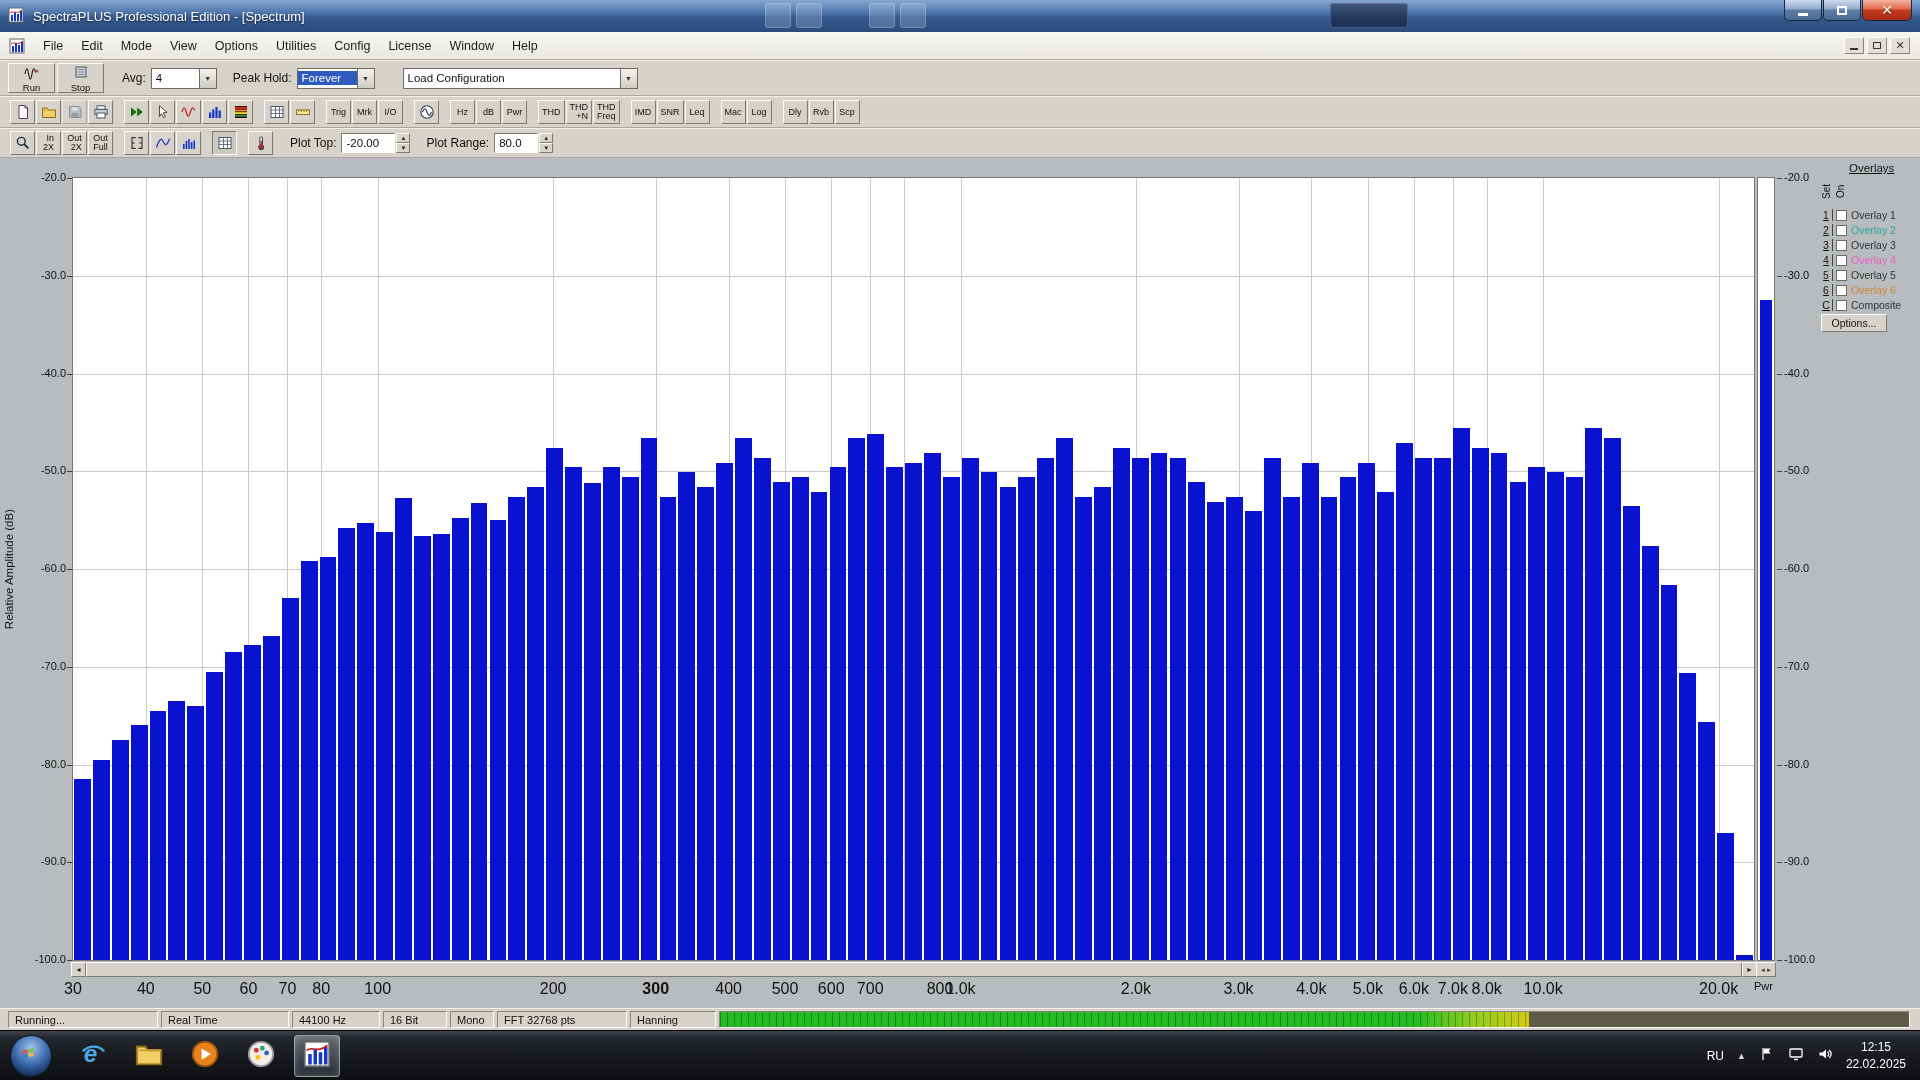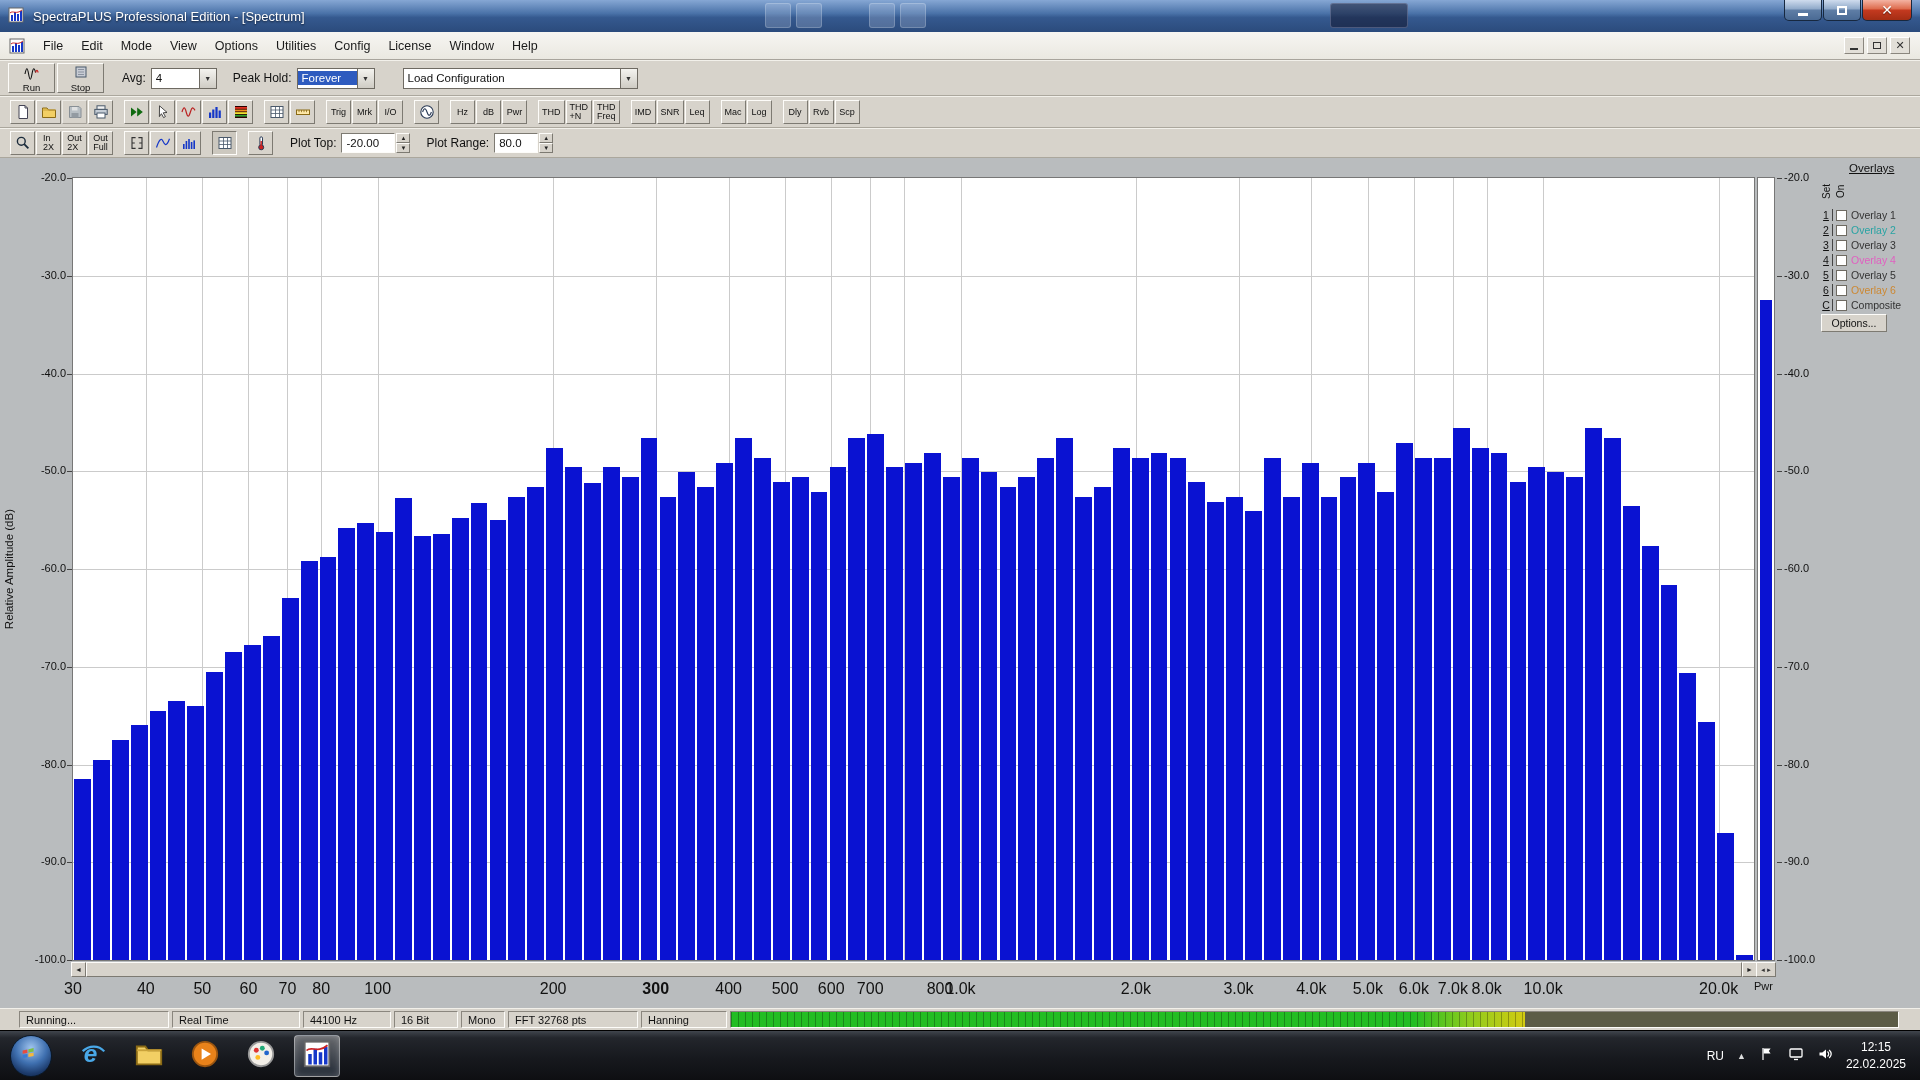--- a/index.html
+++ b/index.html
@@ -47,21 +47,21 @@
 .combo{display:inline-flex;align-items:center;height:21px;background:#fff;border:1px solid #6e6a62}
 .combo .val{font-size:11.5px;padding:1px 4px;color:#111;min-width:30px;white-space:nowrap}
 .combo .val.sel{background:#2e5bbf;color:#fff}
 .combo .dd{width:17px;align-self:stretch;background:linear-gradient(180deg,#f4f3ef,#cfccc4);border-left:1px solid #6e6a62;
  display:flex;align-items:center;justify-content:center;font-size:7px;color:#333}
 .tbtn{min-width:25px;height:24px;margin-right:1px;background:#d7d3cb;border:1px solid;border-color:#fdfcf9 #7d7a72 #7d7a72 #fdfcf9;
  display:flex;align-items:center;justify-content:center;font-size:10px;color:#111;padding:0 3px;white-space:nowrap}
 .tbtn.gap{margin-left:10px}
 .tbtn.active{border-color:#7d7a72 #fdfcf9 #fdfcf9 #7d7a72;background:#ccc8bf}
 .tbtn.dim{opacity:.55}
-.tt{line-height:9px;font-size:9px;text-align:left;white-space:nowrap}
+.tt{line-height:9px;font-size:9px;text-align:right;white-space:nowrap}
 .numbox{height:20px;background:#fff;border:1px solid;border-color:#7d7a72 #fdfcf9 #fdfcf9 #7d7a72;
  font-size:11.5px;color:#111;display:flex;align-items:center;padding:0 4px}
 .spin{display:flex;flex-direction:column;width:14px;height:20px;margin-left:1px}
 .spin div{flex:1;background:#d7d3cb;border:1px solid;border-color:#fdfcf9 #7d7a72 #7d7a72 #fdfcf9;
  font-size:6px;line-height:6px;display:flex;align-items:center;justify-content:center;color:#222}
 
 
 #workspace{position:absolute;left:0;top:158px;width:1920px;height:850px;background:#b9bcbe}
 #charttitle{position:absolute;left:73px;top:3px;width:1681px;text-align:center;font-size:12px;color:#111}
 #yaxistitle{position:absolute;left:0;top:20px;width:18px;height:782px;display:flex;align-items:center;justify-content:center}
@@ -93,21 +93,21 @@
 .ovrow{position:absolute;left:0;display:flex;align-items:center;height:14px}
 .ovnum{font-size:10.5px;color:#111;text-decoration:underline;width:10px;text-align:center}
 .ovsep{width:1px;height:12px;background:#444;margin:0 3px 0 1px}
 .ovchk{width:11px;height:11px;background:#fff;border:1px solid #6e6a62;margin-right:4px}
 .ovlab{font-size:10.5px;white-space:nowrap}
 #ovoptions{position:absolute;left:0;top:152px;width:66px;height:18px;background:#d7d3cb;border:1px solid;
  border-color:#fdfcf9 #7d7a72 #7d7a72 #fdfcf9;font-size:10.5px;color:#111;display:flex;align-items:center;justify-content:center}
 
 
 #statusbar{position:absolute;left:0;top:1008px;width:1920px;height:22px;background:#d7d3cb;border-top:1px solid #f2f0ea;
- display:flex;align-items:center;padding:0 19px;gap:3px}
+ display:flex;align-items:center;padding:0 8px;gap:3px}
 .sseg{height:17px;border:1px solid;border-color:#8a867e #fdfcf9 #fdfcf9 #8a867e;font-size:11px;color:#111;
  display:flex;align-items:center;padding:0 6px;overflow:hidden;white-space:nowrap}
 #meter{flex:1;height:17px;border:1px solid;border-color:#8a867e #fdfcf9 #fdfcf9 #8a867e;position:relative;background:#5c5c46;margin-right:2px}
 #meterfill{position:absolute;left:0;top:0;bottom:0;
  background:repeating-linear-gradient(90deg,rgba(0,0,0,.28) 0 1px,rgba(0,0,0,0) 1px 7px),
             linear-gradient(90deg,#23bd23 0 86%,#8fcc1d 93%,#d3cb12 100%)}
 
 
 #taskbar{position:absolute;left:0;top:1030px;width:1920px;height:50px;border-top:1px solid #000;
  background:linear-gradient(180deg,#40454d 0%,#23262c 14%,#17191e 55%,#0e0f12 100%);display:flex;align-items:center}

